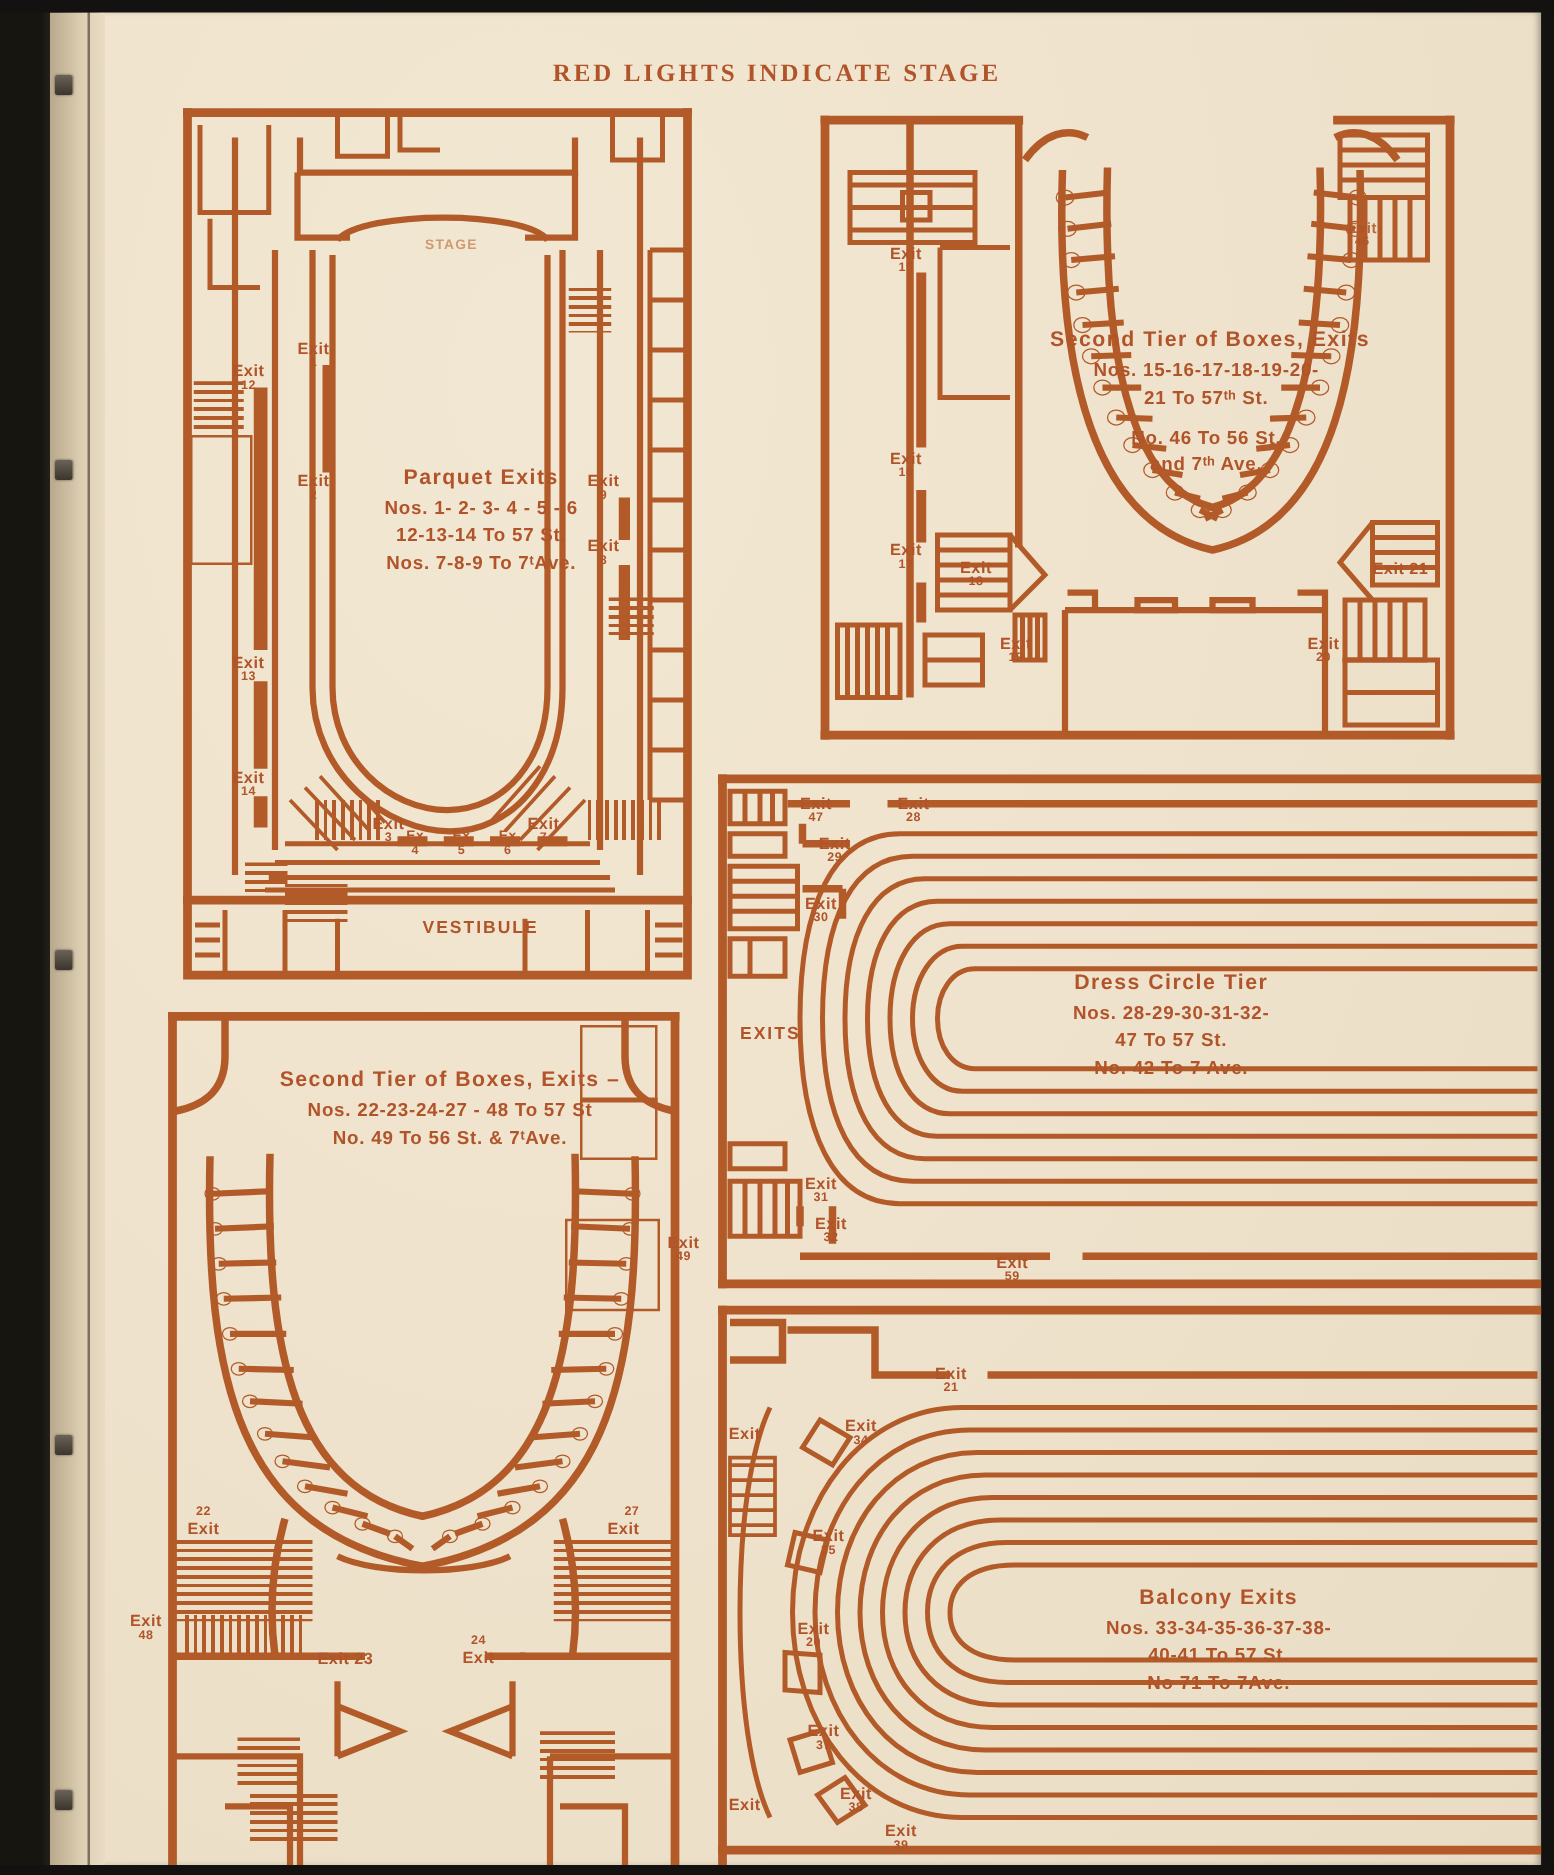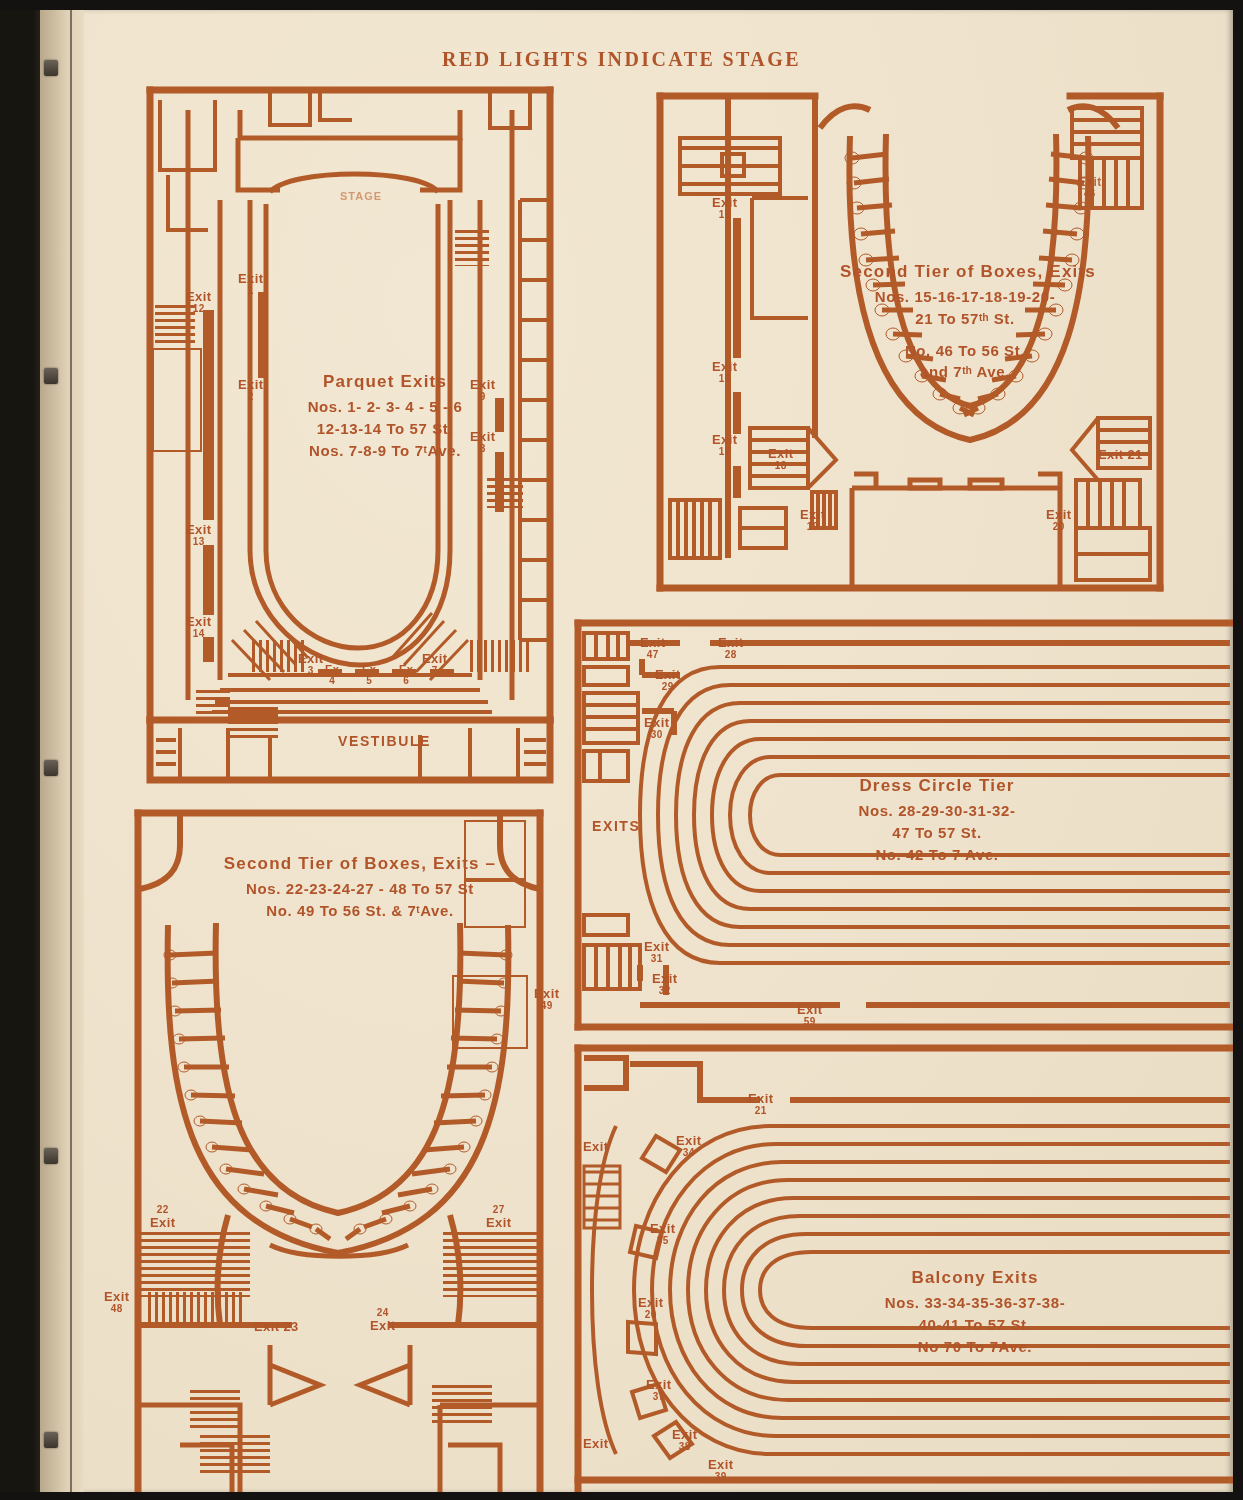--- a/index.html
+++ b/index.html
@@ -463,21 +463,21 @@
 
   <div class="caption" style="left:205px;top:854px;width:310px;">
     <span class="t">Second Tier of Boxes, Exits –</span>
     <span class="l">Nos. 22-23-24-27 - 48 To 57 St</span>
     <span class="l">No.  49 To 56 St. &amp; 7ᵗAve.</span>
   </div>
 
   <div class="lbl exit" style="left:150px;top:1205px;">
     <span class="n">22</span><span>Exit</span>
   </div>
-  <div class="lbl exit" style="left:486px;top:1205px;">
+  <div class="lbl exit" style="left:486px;top:1205px;text-align:right;">
     <span class="n">27</span><span>Exit</span>
   </div>
   <div class="lbl exit" style="left:104px;top:1290px;">
     <span>Exit</span><span class="n">48</span>
   </div>
   <div class="lbl exit inline" style="left:254px;top:1320px;">
     <span>Exit</span> <span>23</span>
   </div>
   <div class="lbl exit" style="left:370px;top:1308px;">
     <span class="n">24</span><span>Exit</span>
@@ -596,21 +596,21 @@
     <g stroke-width="3">
       <path d="M14 132 L50 132 M14 144 L50 144 M14 156 L50 156 M14 168 L50 168 M14 180 L50 180"></path>
       <path d="M14 126 L50 126 L50 188 L14 188 Z"></path>
     </g>
   </svg>
 
   <div class="caption" style="left:840px;top:1268px;width:270px;">
     <span class="t">Balcony Exits</span>
     <span class="l">Nos. 33-34-35-36-37-38-</span>
     <span class="l">40-41 To 57 St.</span>
-    <span class="l">No 70 To 7Ave.</span>
+    <span class="l">No 71 To 7Ave.</span>
   </div>
 
   <div class="lbl exit" style="left:748px;top:1092px;">
     <span>Exit</span><span class="n">21</span>
   </div>
   <div class="lbl exit" style="left:676px;top:1134px;">
     <span>Exit</span><span class="n">34</span>
   </div>
   <div class="lbl exit" style="left:650px;top:1222px;">
     <span>Exit</span><span class="n">35</span>

